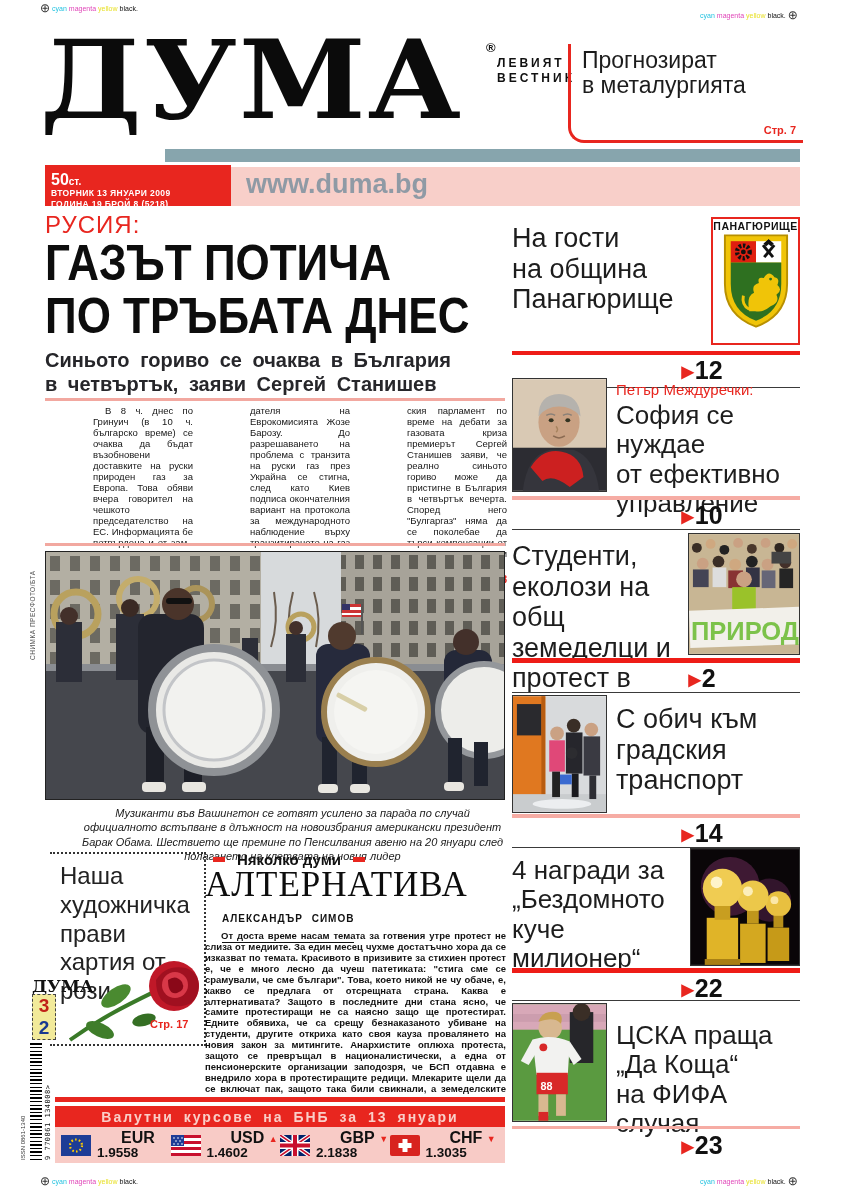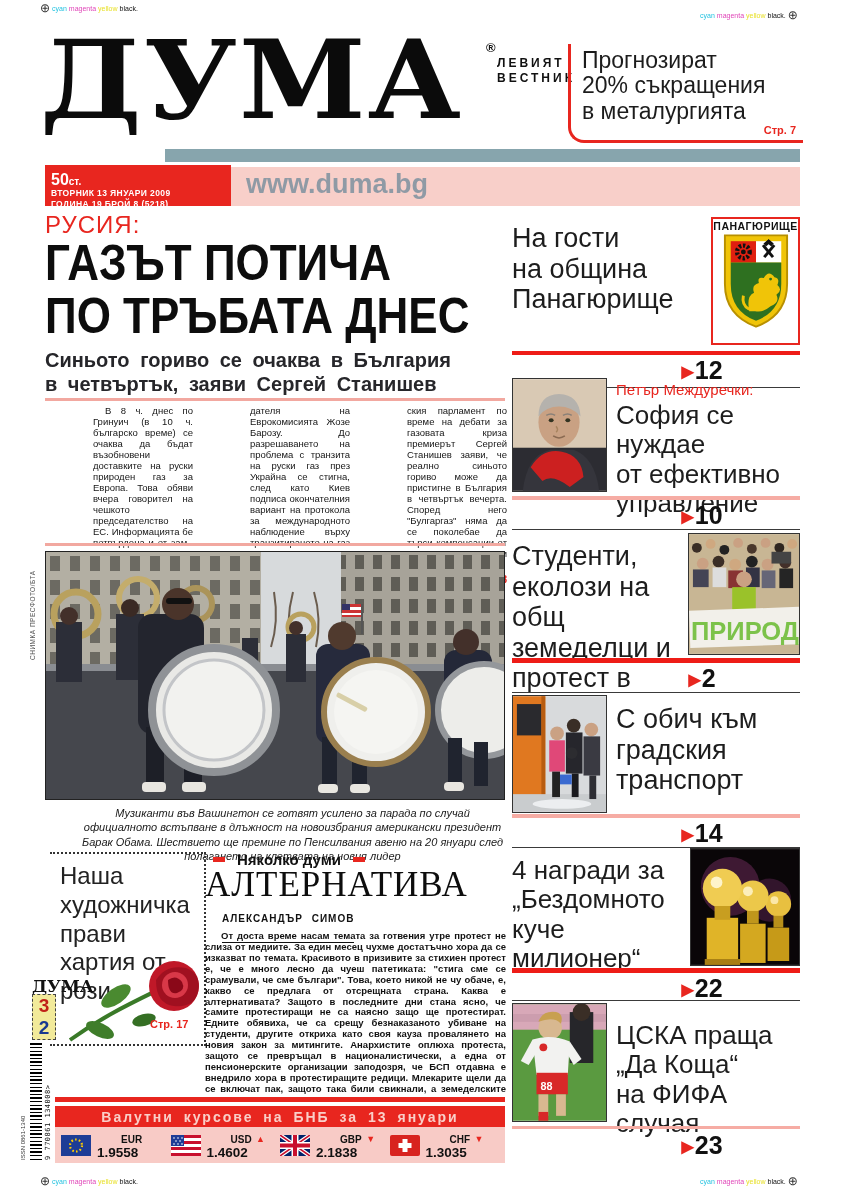--- a/index.html
+++ b/index.html
@@ -66,21 +66,21 @@
   #opbody p{margin:0;text-indent:16px;}
   
   #cur-rule{left:55px;top:1097px;width:450px;height:5px;background:#e8261f;}
   #currency{left:55px;top:1106px;width:450px;}
   #cur-head{background:#e8261f;height:21px;display:flex;align-items:center;justify-content:center;}
   #cur-head span{color:#facfc8;font-weight:bold;font-size:14px;letter-spacing:2px;word-spacing:4px;}
   #cur-body{background:#f8cbc6;height:36px;display:flex;align-items:center;padding:0 6px;box-sizing:border-box;}
   .curcell{display:flex;align-items:center;gap:6px;width:112px;}
   .flag{width:30px;height:21px;display:block;}
   .curinfo{line-height:1.05;}
-  .curcode{font-size:10px;font-weight:bold;padding-left:24px;}
+  .curcode{font-size:16px;font-weight:bold;padding-left:24px;}
   .curtrend{font-size:9px;color:#e8261f;vertical-align:1px;}
   .curval{font-size:13.5px;font-weight:bold;}
   
   #sidebar{left:512px;top:215px;width:288px;height:945px;}
   .sb{position:absolute;}
   .sbtitle{font-size:26px;line-height:1.13;color:#1d1d1d;}
   .sbkicker{font-size:15px;color:#e8261f;}
   .redrule{background:#ee1c17;}
   .salmonrule{background:#f6aca4;}
   .hairline{background:#3a3a3a;height:1px;}
@@ -127,21 +127,20 @@
   <div id="logo" class="abs">ДУМА</div>
   <div id="logo-reg" class="abs">®</div>
   <div id="tagline" class="abs">
     <div>ЛЕВИЯТ</div>
     <div>ВЕСТНИК</div>
   </div>
 
   <div id="promo" class="abs"></div>
   <div id="promo-text" class="abs">
     <div>Прогнозират</div>
-    <div>20% съкращения</div>
     <div>в металургията</div>
   </div>
   <div id="promo-page" class="abs">Стр. 7</div>
 
   <div id="tealbar" class="abs"></div>
 
   <div id="datebox" class="abs">
     <div id="price"><span>50</span><span class="unit">ст.</span></div>
     <div id="dateline">ВТОРНИК 13 ЯНУАРИ 2009</div>
     <div id="issueline">ГОДИНА 19 БРОЙ 8 (5218)</div>

